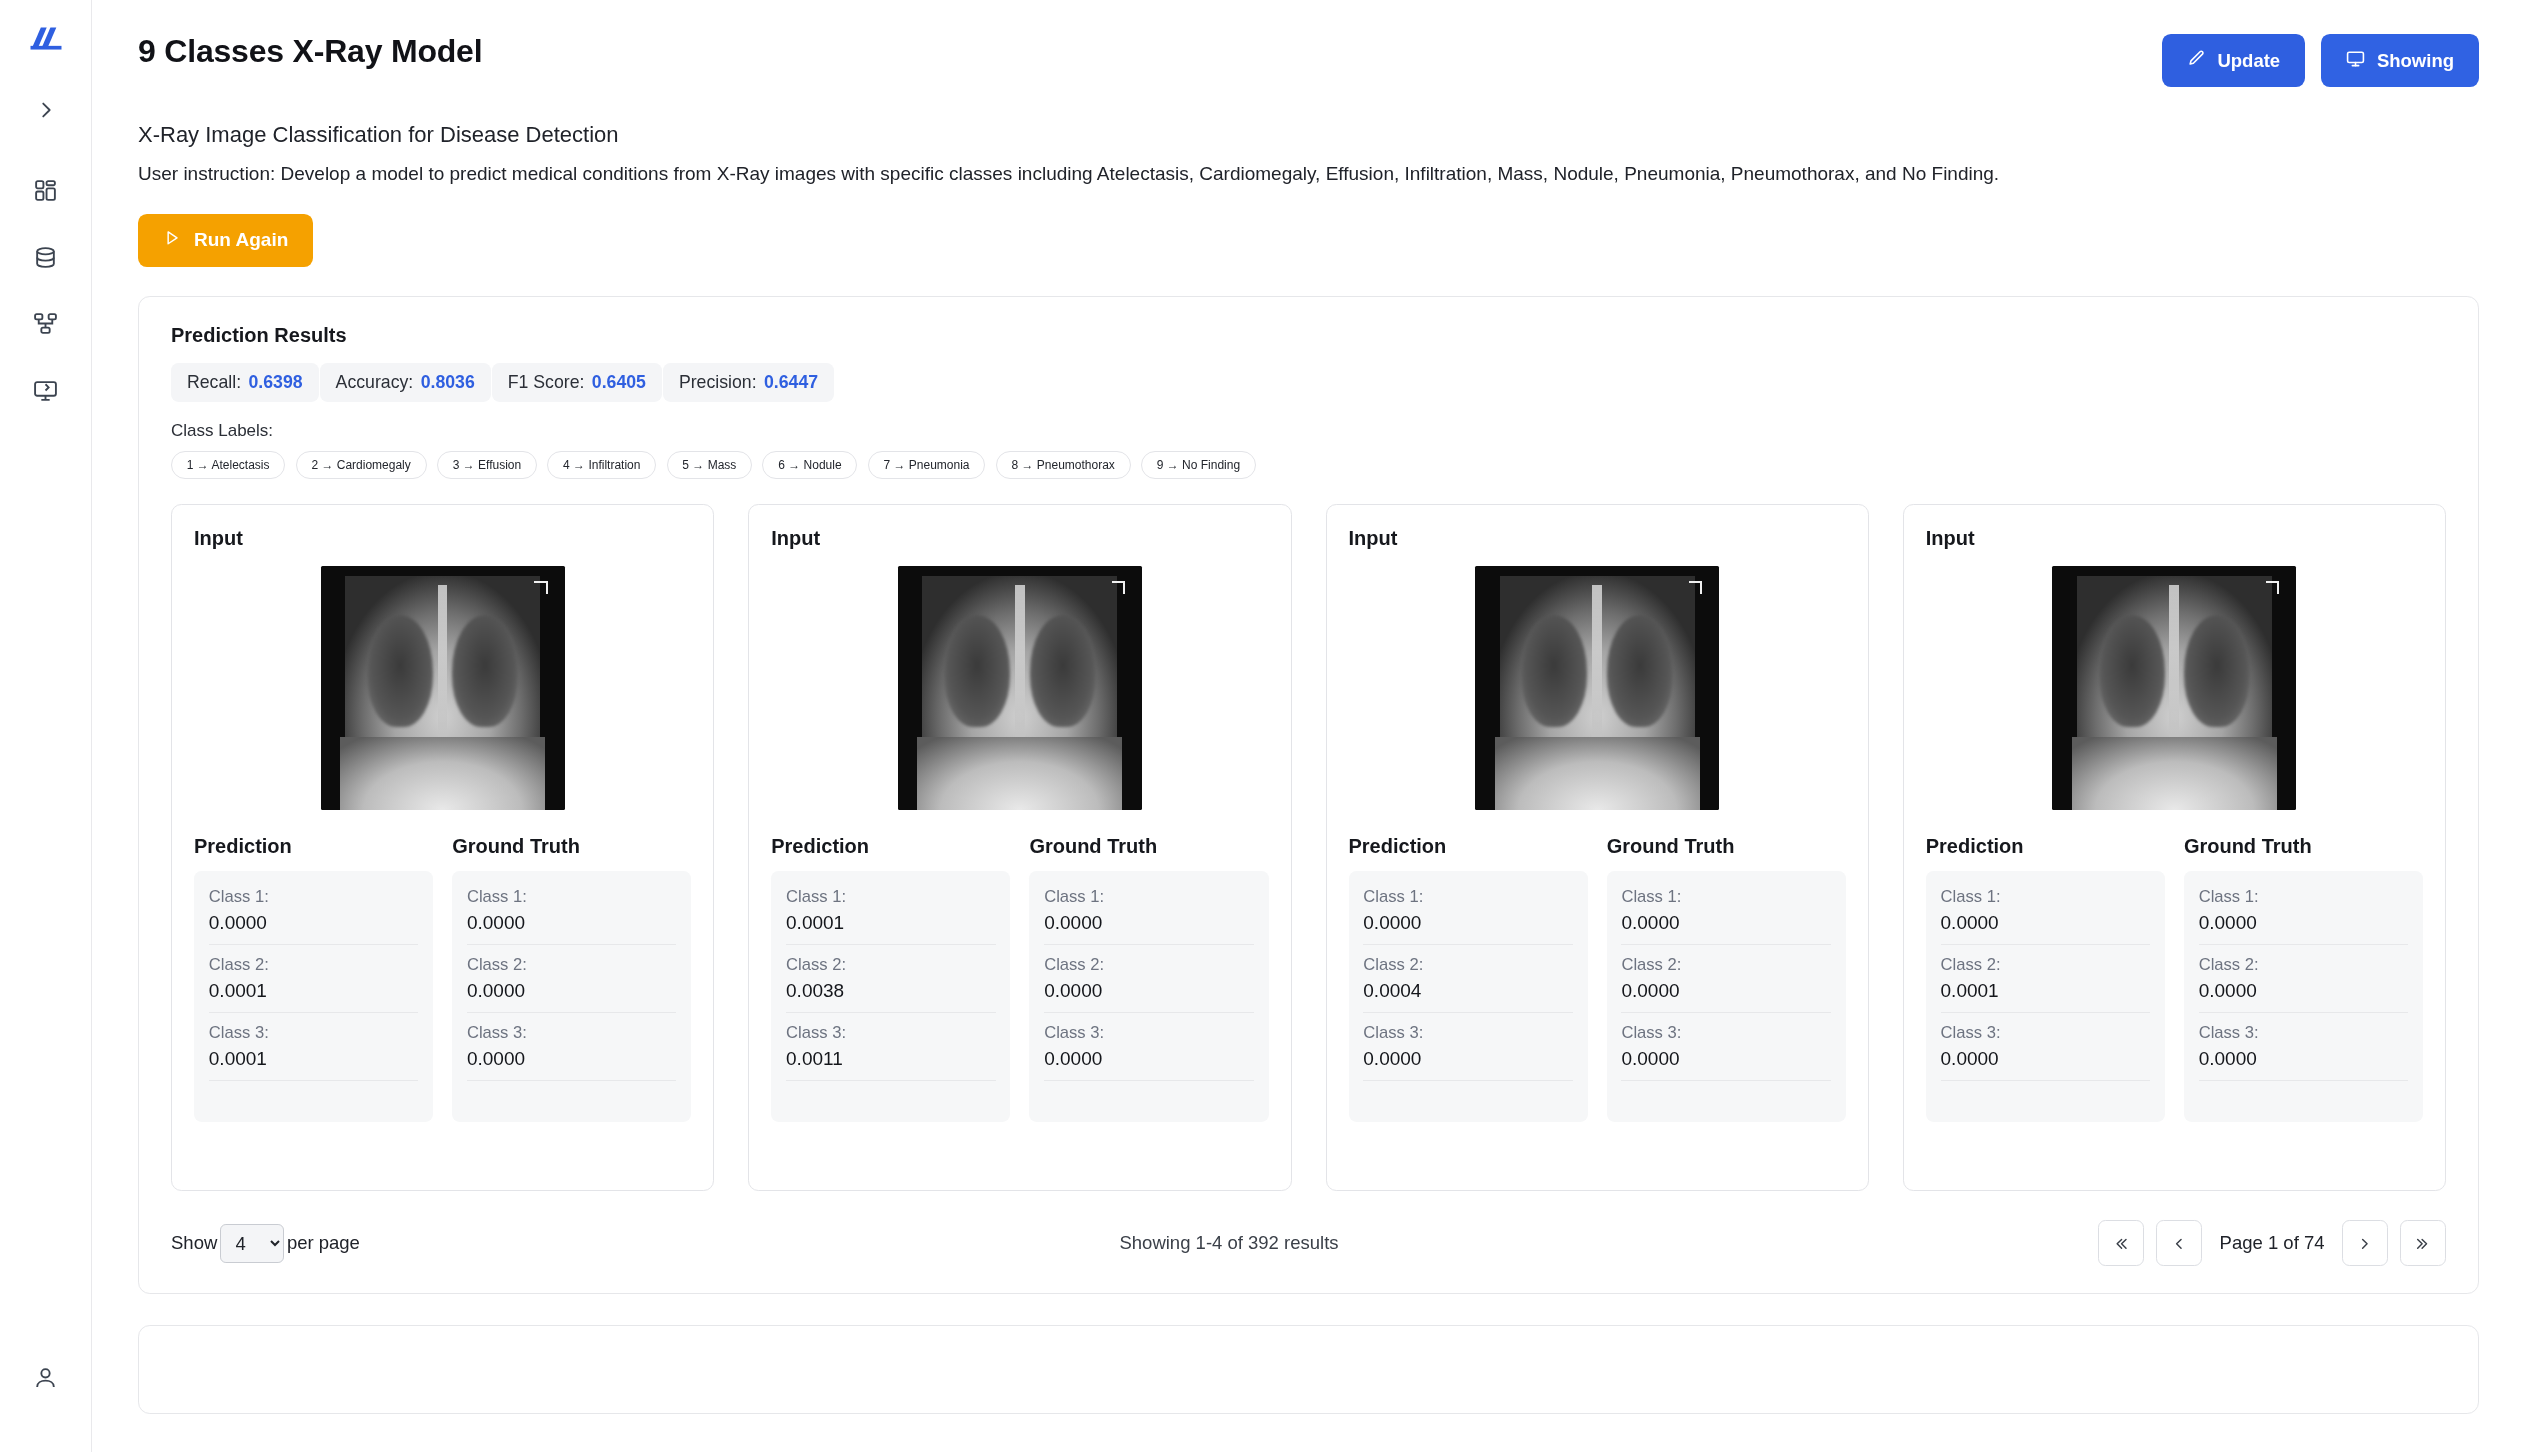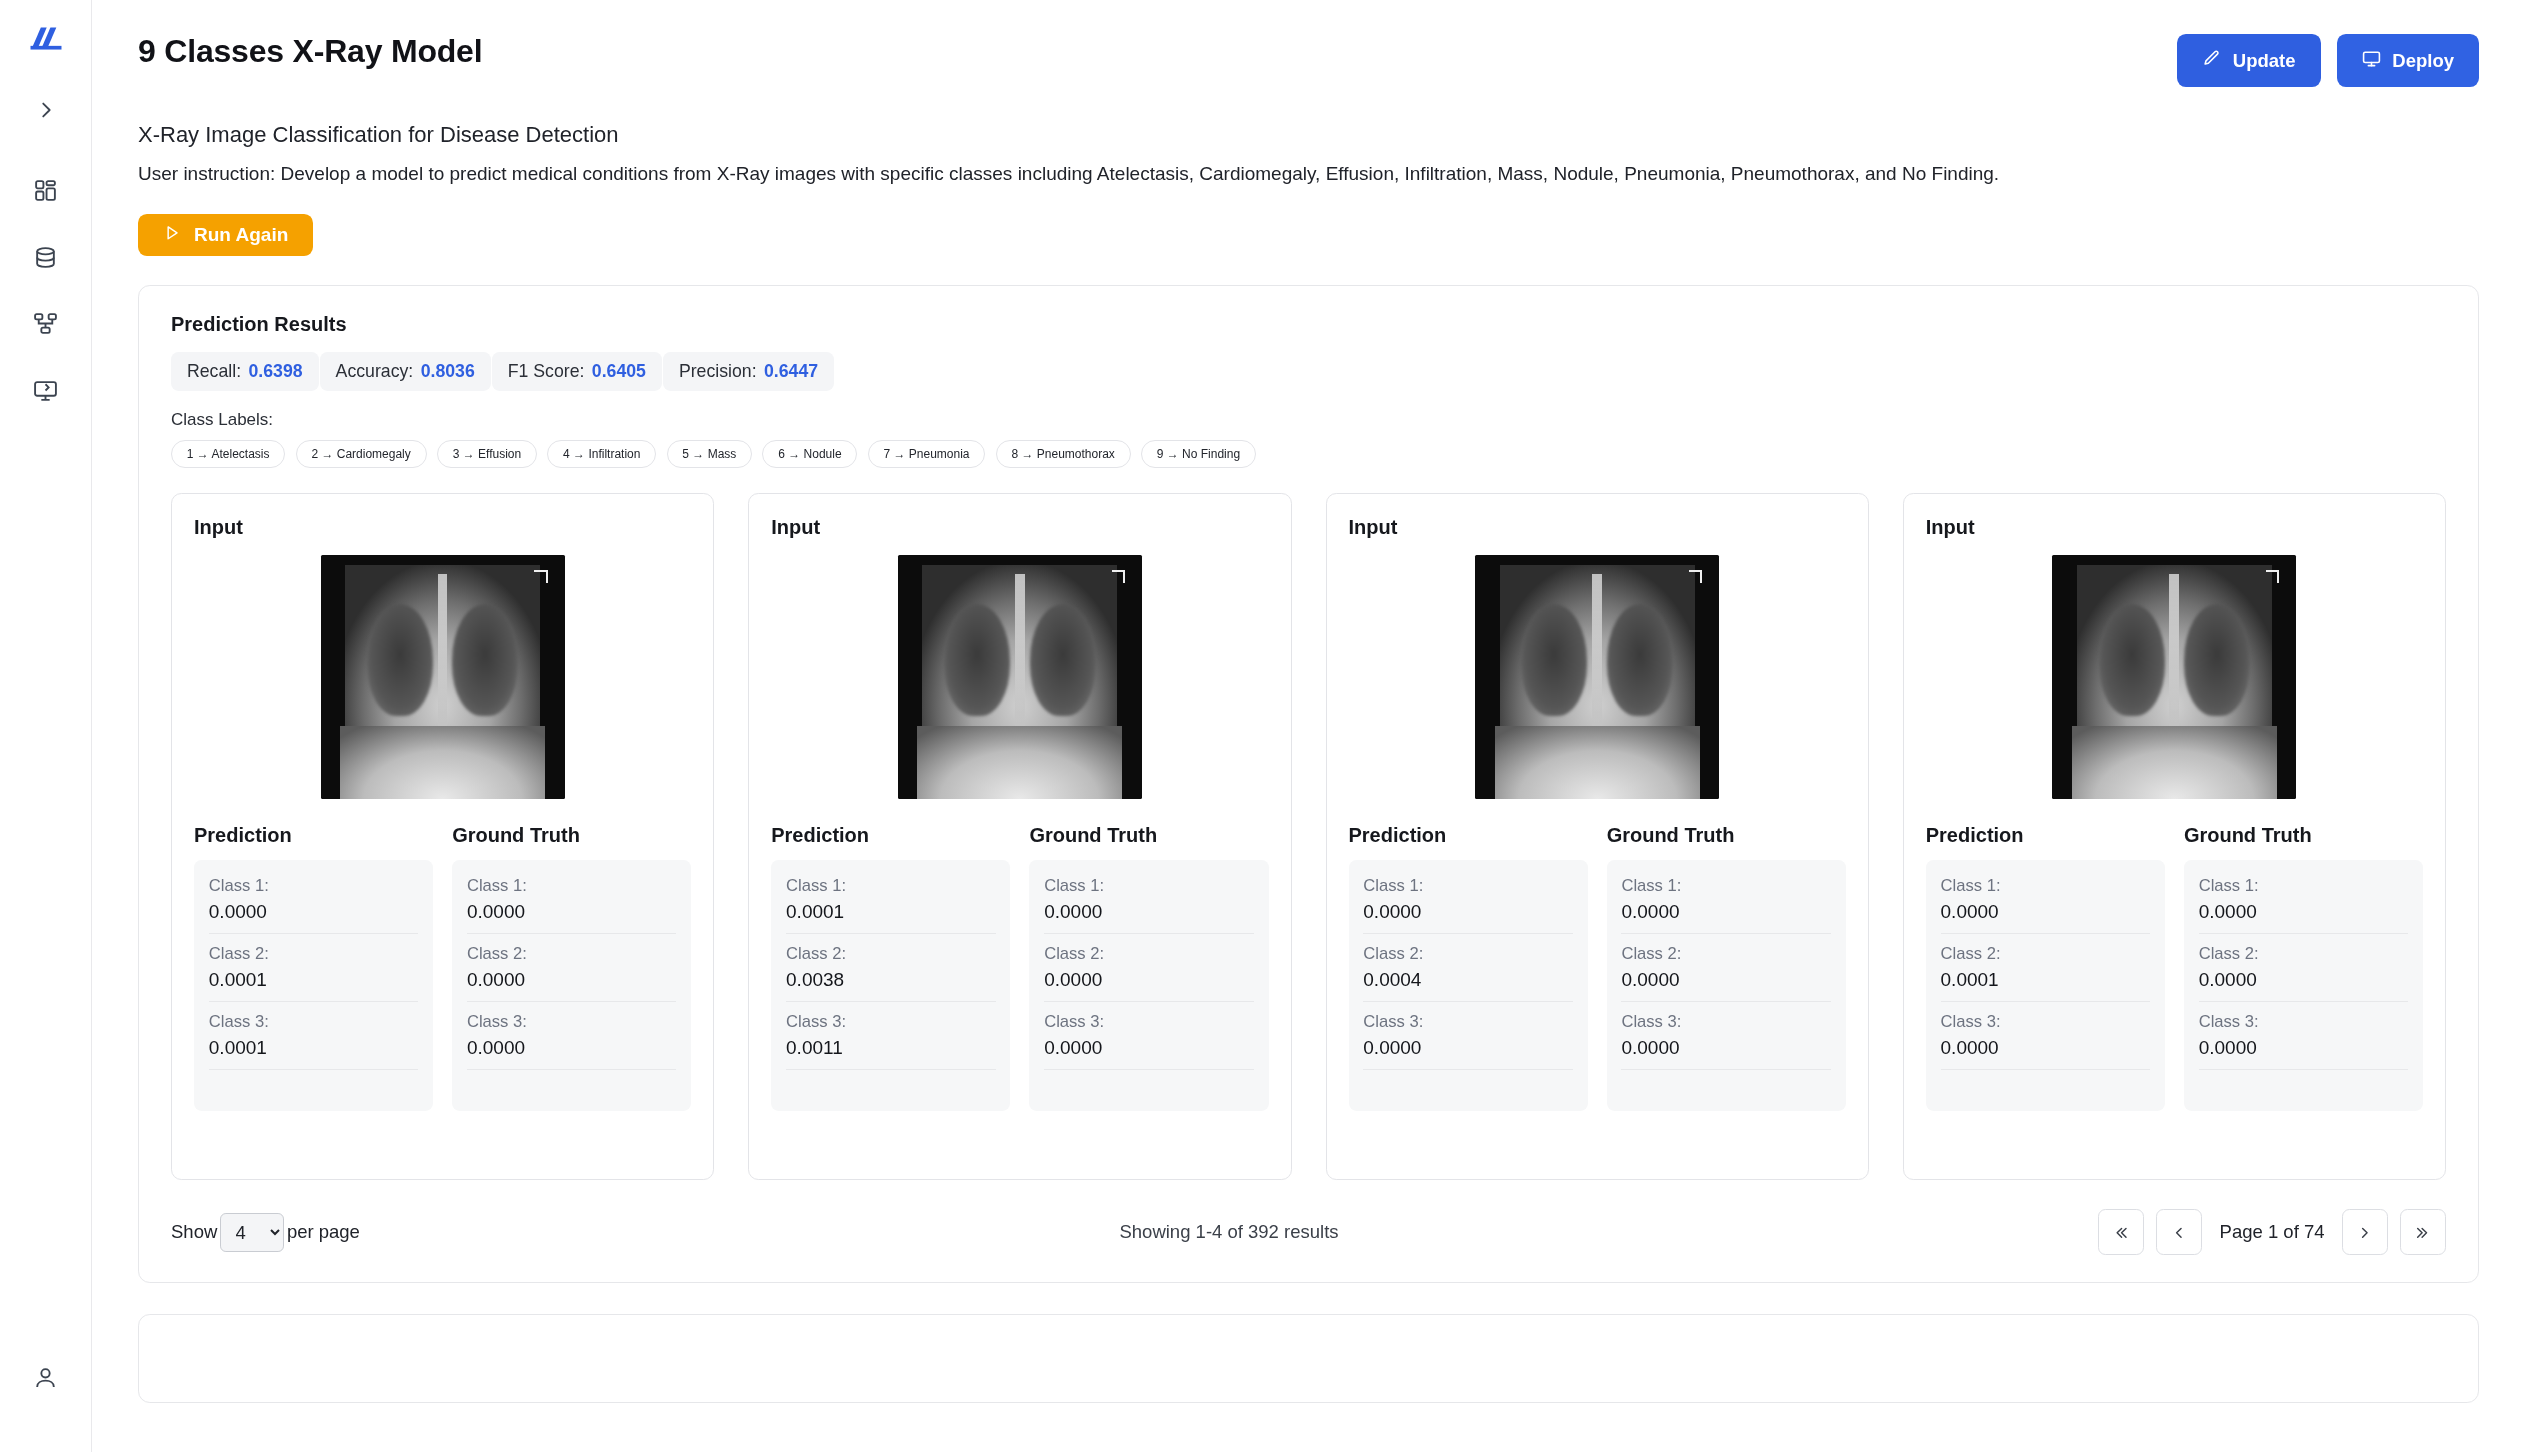--- a/index.html
+++ b/index.html
@@ -105,21 +105,21 @@
 
   .run-btn {
     margin-top: 26.6px;
     display: inline-flex;
     align-items: center;
     gap: 13.3px;
     background: #f5a100;
     color: #ffffff;
     border: none;
     border-radius: 8.9px;
-    height: 42px;
+    height: 53px;
     padding: 0 25px;
     font-size: 19px;
     font-weight: bold;
     cursor: pointer;
     font-family: "Liberation Sans", sans-serif;
   }
 
   
   .results-card {
     margin-top: 29.5px;
@@ -417,21 +417,21 @@
           <span>Update</span>
         </button>
         <button class="btn btn-deploy">
           <span>
             <svg width="19" height="19" viewBox="0 0 24 24" fill="none" stroke="#fff" stroke-width="2" stroke-linecap="round" stroke-linejoin="round">
                 <rect x="2" y="4" width="20" height="13" rx="2"></rect>
                 <path d="M8 21h8"></path>
                 <path d="M12 17v4"></path>
               </svg>
           </span>
-          <span>Deploy</span>
+          <span>Showing</span>
         </button>
       </div>
     </div>
 
     <div class="subtitle">X-Ray Image Classification for Disease Detection</div>
     <div class="instruction">User instruction: Develop a model to predict medical conditions from X-Ray images with specific classes including Atelectasis, Cardiomegaly, Effusion, Infiltration, Mass, Nodule, Pneumonia, Pneumothorax, and No Finding.</div>
 
     <button class="run-btn">
       <span>
         <svg width="17.7" height="17.7" viewBox="0 0 24 24" fill="none" stroke="#fff" stroke-width="2" stroke-linejoin="round">

